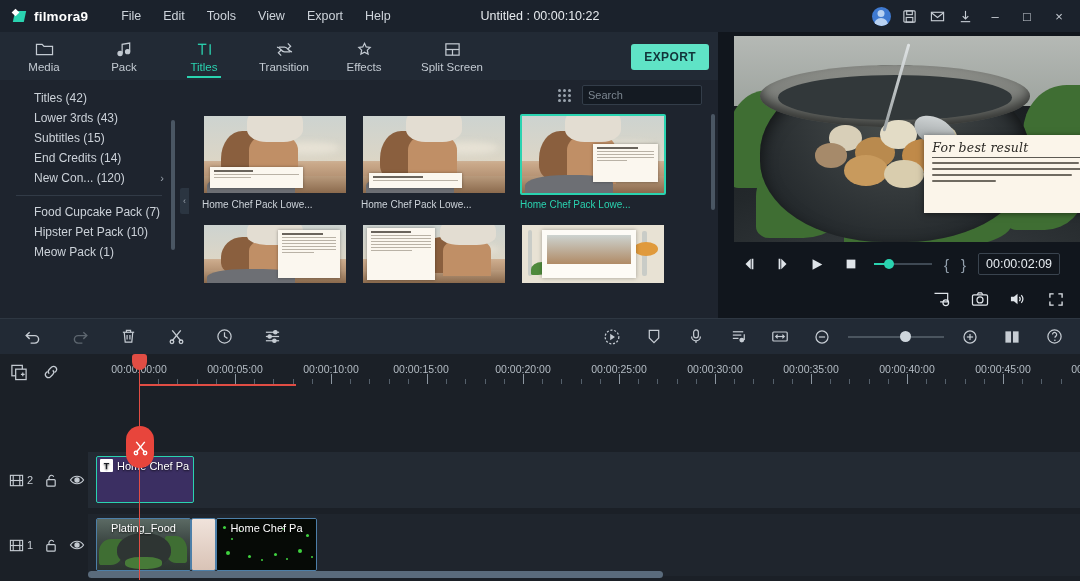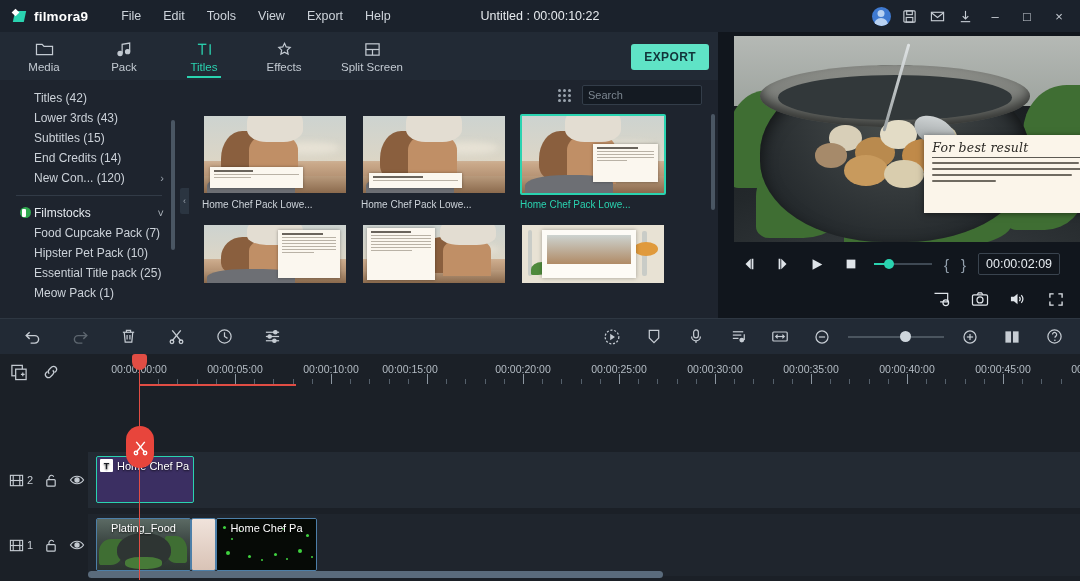--- a/index.html
+++ b/index.html
@@ -489,20 +489,31 @@
         <svg width="17" height="17" viewBox="0 0 18 18" fill="none" stroke="currentColor" stroke-width="1.4">
           <path d="M2 3.5h9"></path>
             <path d="M6.5 3.5v11"></path>
             <path d="M15 3.5v11"></path>
         </svg>
       </span>
       <span class="tab-lbl">Titles</span>
     </div>
     <div class="tab">
       <span class="tab-ico">
+        <svg width="19" height="17" viewBox="0 0 20 18" fill="none" stroke="currentColor" stroke-width="1.3">
+          <path d="M2 6.5c4 0 4 5 8 5h6"></path>
+            <path d="M13.5 8.5l3-3-3-3"></path>
+          <path d="M18 11.5c-4 0-4-5-8-5H4"></path>
+            <path d="M6.5 9.5l-3 3 3 3"></path>
+        </svg>
+      </span>
+      <span class="tab-lbl">Transition</span>
+    </div>
+    <div class="tab">
+      <span class="tab-ico">
         <svg width="17" height="17" viewBox="0 0 18 18" fill="none" stroke="currentColor" stroke-width="1.3">
           <path d="M9 2.5l1.8 3.8 4.2.5-3 2.9.8 4.2L9 11.9 5.2 13.9l.8-4.2-3-2.9 4.2-.5z"></path>
         </svg>
       </span>
       <span class="tab-lbl">Effects</span>
     </div>
     <div class="tab wide">
       <span class="tab-ico">
         <svg width="17" height="17" viewBox="0 0 18 18" fill="none" stroke="currentColor" stroke-width="1.3">
           <rect x="2" y="3" width="14" height="12"></rect>
@@ -530,34 +541,26 @@
       <div class="side-item">
         <span>End Credits (14)</span>
       </div>
       <div class="side-item">
         <span>New Con... (120)</span>
         <span class="chev-r">›</span>
       </div>
 
       <div class="side-div"></div>
 
-      <div class="side-group">
-        <span class="fs-dot"></span>
-        <span class="lbl">Filmstocks</span>
-        <span class="chev-d">˅</span>
-      </div>
 
       <div class="side-item">
         <span>Food Cupcake Pack (7)</span>
       </div>
       <div class="side-item">
         <span>Hipster Pet Pack (10)</span>
-      </div>
-      <div class="side-item">
-        <span>Essential Title pack (25)</span>
       </div>
       <div class="side-item">
         <span>Meow Pack (1)</span>
       </div>
 
       <div class="lib-scrollbar">
         <div class="thumbv"></div>
       </div>
     </div>
 
@@ -961,21 +964,21 @@
         <div class="tick minor" style="left: 166.2px;"></div>
         <div class="tick minor" style="left: 185.4px;"></div>
         <div class="tick minor" style="left: 204.6px;"></div>
         <div class="tick minor" style="left: 223.8px;"></div>
         <div class="tick-lbl" style="left: 243px;">00:00:10:00</div>
         <div class="tick major" style="left: 243px;"></div>
         <div class="tick minor" style="left: 262.2px;"></div>
         <div class="tick minor" style="left: 281.4px;"></div>
         <div class="tick minor" style="left: 300.6px;"></div>
         <div class="tick minor" style="left: 319.8px;"></div>
-        <div class="tick-lbl" style="left: 322px;">00:00:15:00</div>
+        <div class="tick-lbl" style="left: 333px;">00:00:15:00</div>
         <div class="tick major" style="left: 339px;"></div>
         <div class="tick minor" style="left: 358.2px;"></div>
         <div class="tick minor" style="left: 377.4px;"></div>
         <div class="tick minor" style="left: 396.6px;"></div>
         <div class="tick minor" style="left: 415.8px;"></div>
         <div class="tick-lbl" style="left: 435px;">00:00:20:00</div>
         <div class="tick major" style="left: 435px;"></div>
         <div class="tick minor" style="left: 454.2px;"></div>
         <div class="tick minor" style="left: 473.4px;"></div>
         <div class="tick minor" style="left: 492.6px;"></div>

